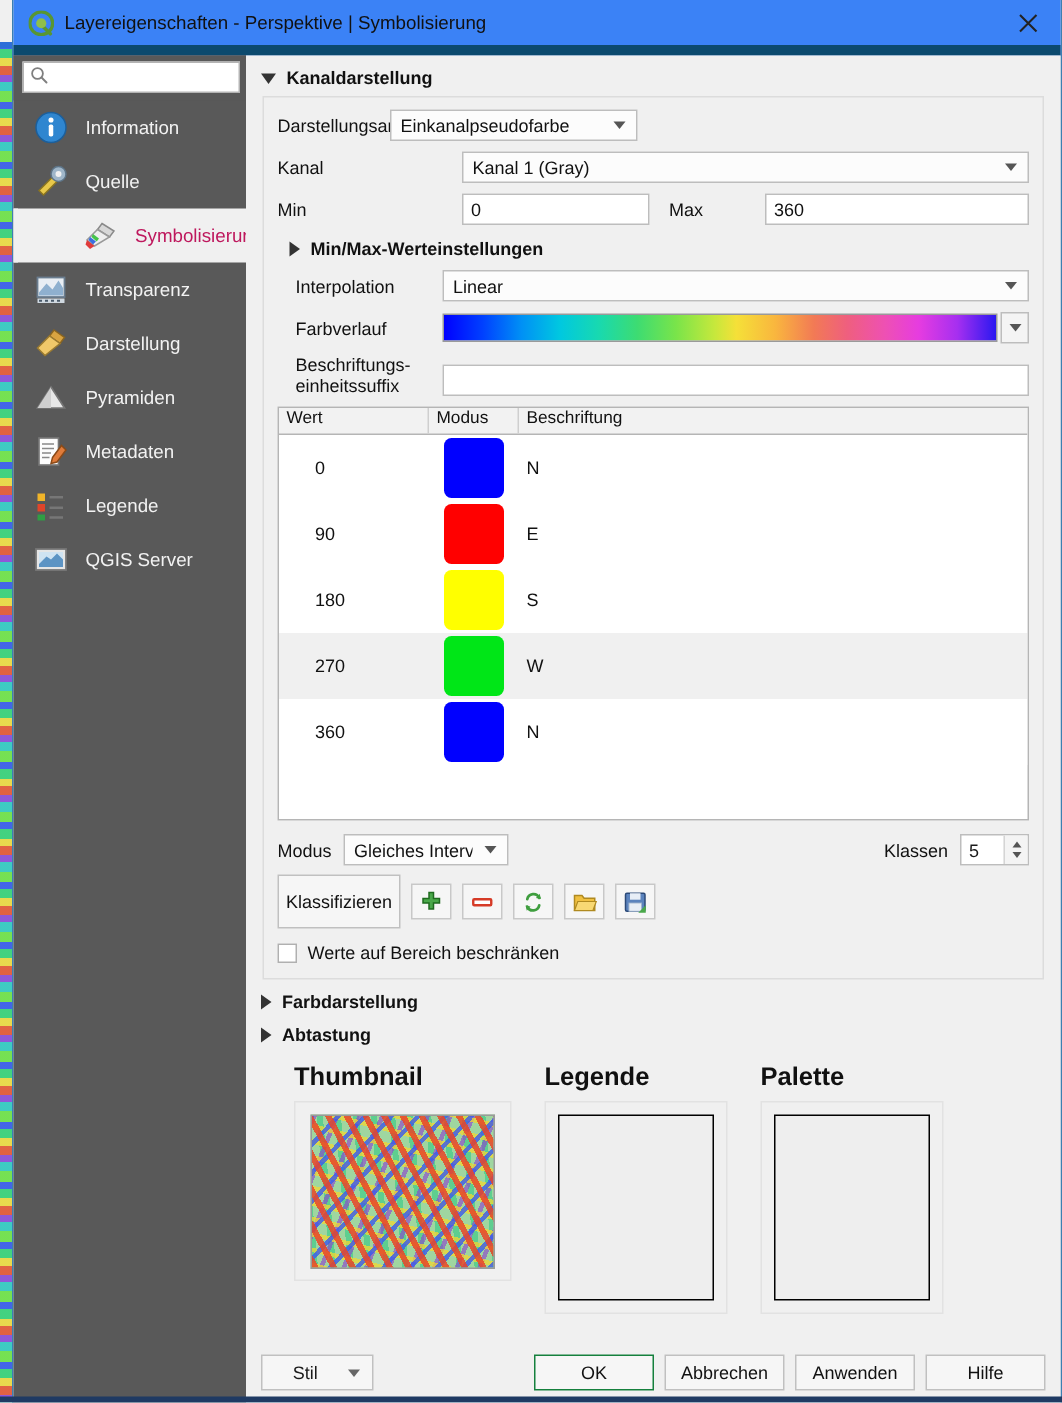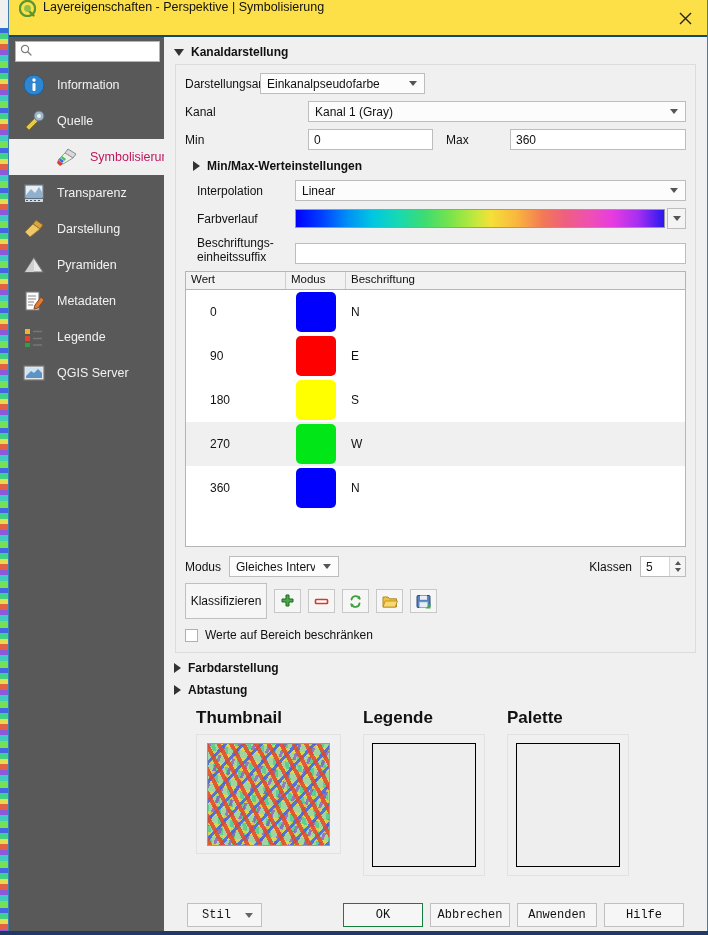--- a/index.html
+++ b/index.html
@@ -29,22 +29,22 @@
   }
 
   
   #window{
     position:absolute;left:8px;top:0;width:700px;height:935px;
     background:#f0f0f0;
     border:1px solid #3c7fb1;border-top:none;
     box-sizing:border-box;
   }
   #titlebar{
-    height:37px;background:#fde047;border-bottom:2px solid #0c4a6e;
-    display:flex;align-items:flex-start;padding:0 0 0 10px;box-sizing:border-box;
+    height:37px;background:#3b82f6;border-bottom:7px solid #0c4a6e;
+    display:flex;align-items:center;padding:0 0 0 10px;box-sizing:border-box;
   }
   #titlebar .qgis-logo{
     width:17px;height:17px;flex:0 0 auto;margin-right:7px;position:relative;
   }
   #titlebar .qgis-logo svg{display:block;}
   #titlebar .title-text{
     font-size:12.5px;color:#111;white-space:nowrap;flex:1 1 auto;
   }
   #close-btn{
     width:44px;height:36px;display:flex;align-items:center;justify-content:center;
@@ -216,21 +216,21 @@
       repeating-linear-gradient(85deg, rgba(40,200,130,.55) 0 4px, rgba(0,0,0,0) 4px 12px);
   }
   #legend-frame,#palette-frame{width:122px;height:142px;}
   .inner-black{border:1px solid #000;background:#eeeeee;box-sizing:border-box;}
   #legend-inner{width:104px;height:124px;}
   #palette-inner{width:104px;height:124px;}
 
   
   #footer{
     position:absolute;left:0;right:0;bottom:0;height:40px;
-    display:flex;align-items:center;padding:0 23px;box-sizing:border-box;font-family:Liberation Mono, monospace;
+    display:flex;align-items:center;padding:0 10px;box-sizing:border-box;
   }
   #stil-btn{
     width:75px;height:24px;border:1px solid #c0c0c0;background:#f6f6f6;
     display:flex;align-items:center;box-sizing:border-box;font-size:12px;cursor:default;
   }
   #stil-btn .cap{flex:1 1 auto;text-align:center;}
   #stil-btn .arr{
     width:0;height:0;margin-right:8px;flex:0 0 auto;
     border-left:4px solid transparent;border-right:4px solid transparent;border-top:5px solid #666;
   }

